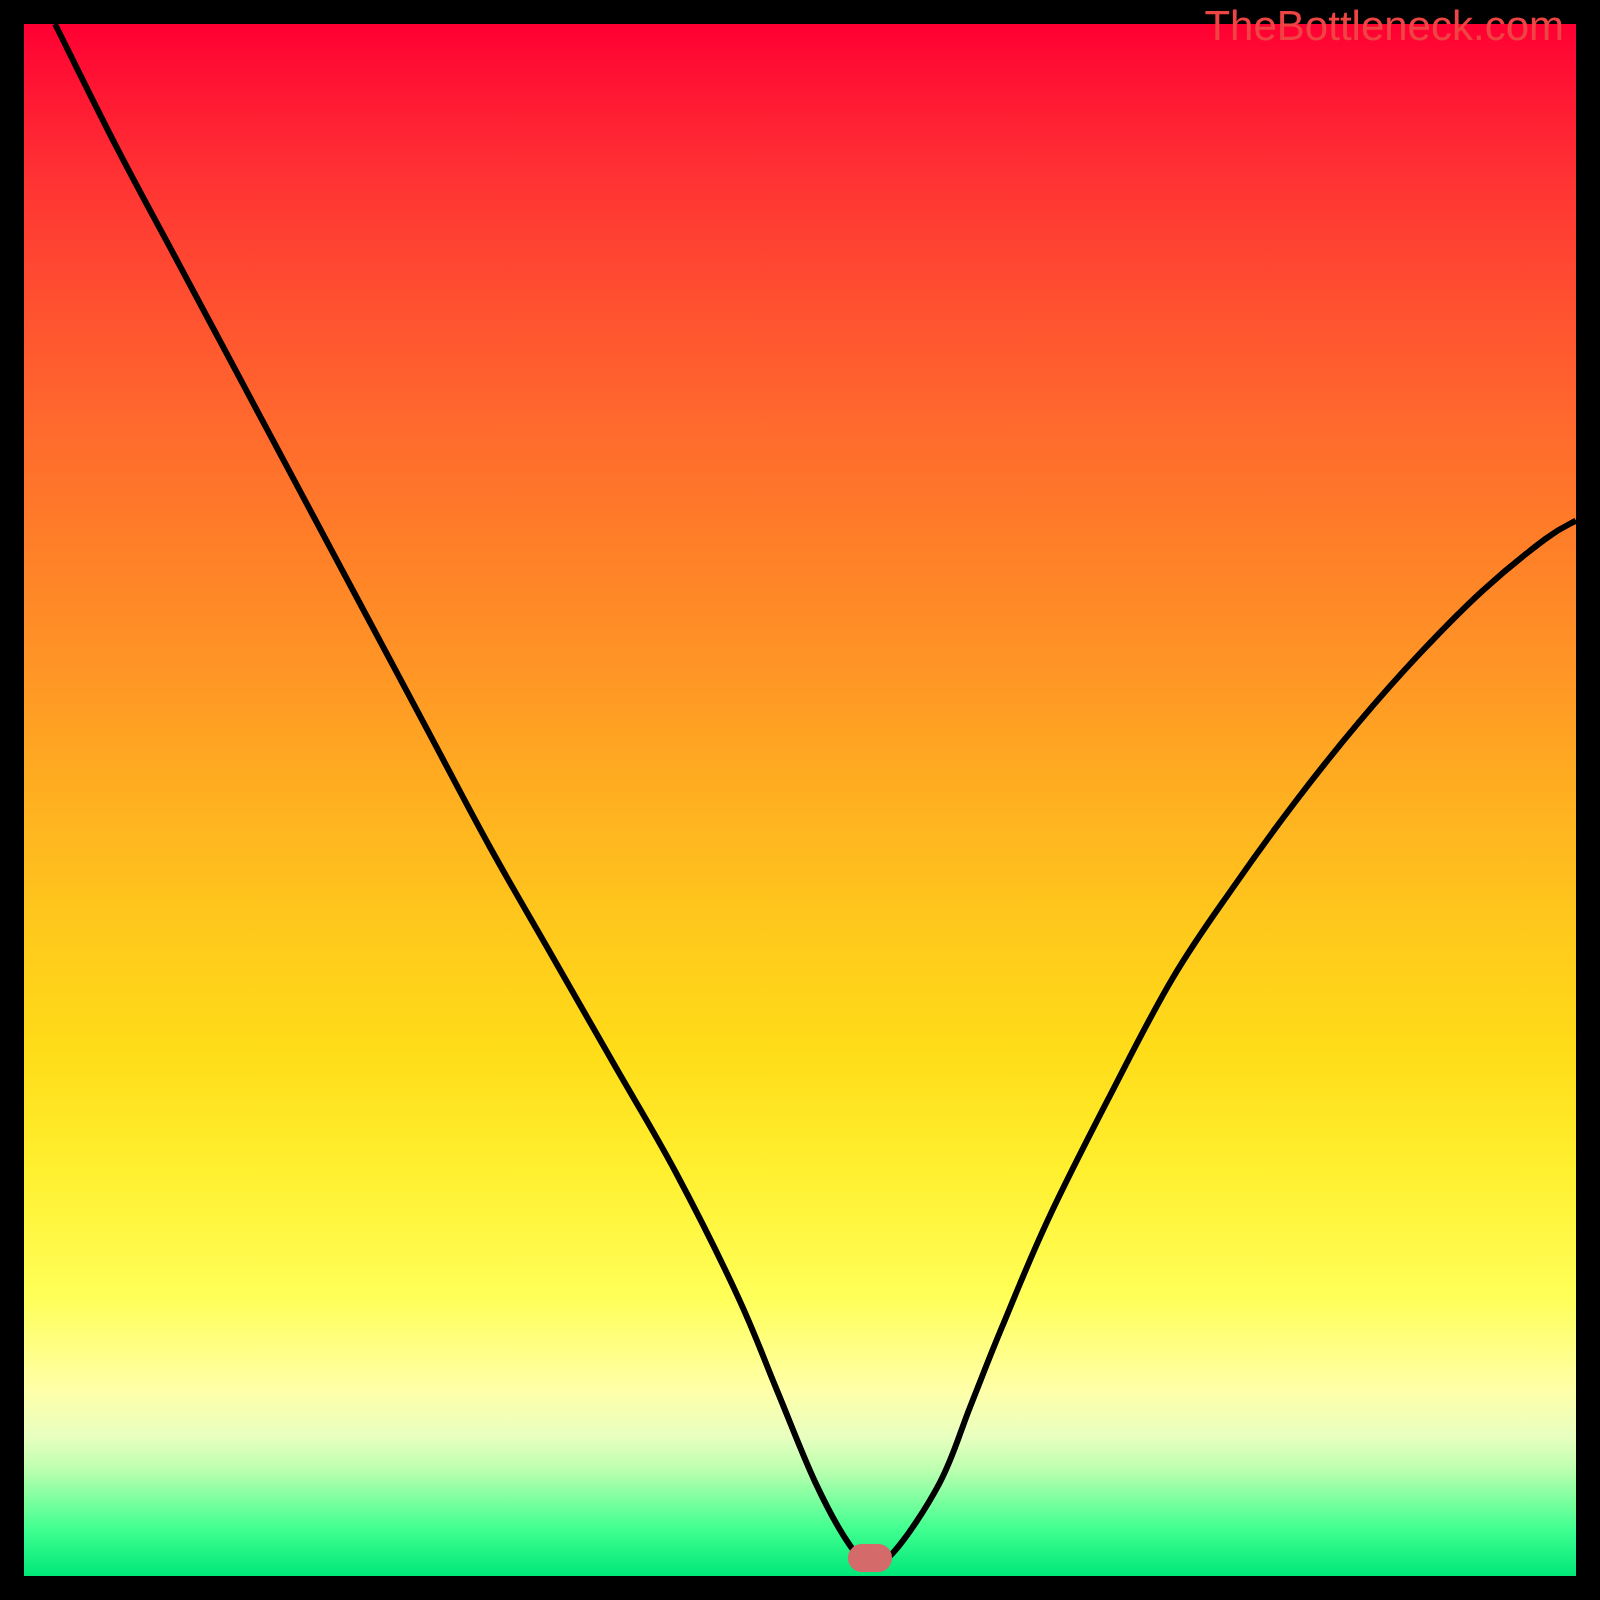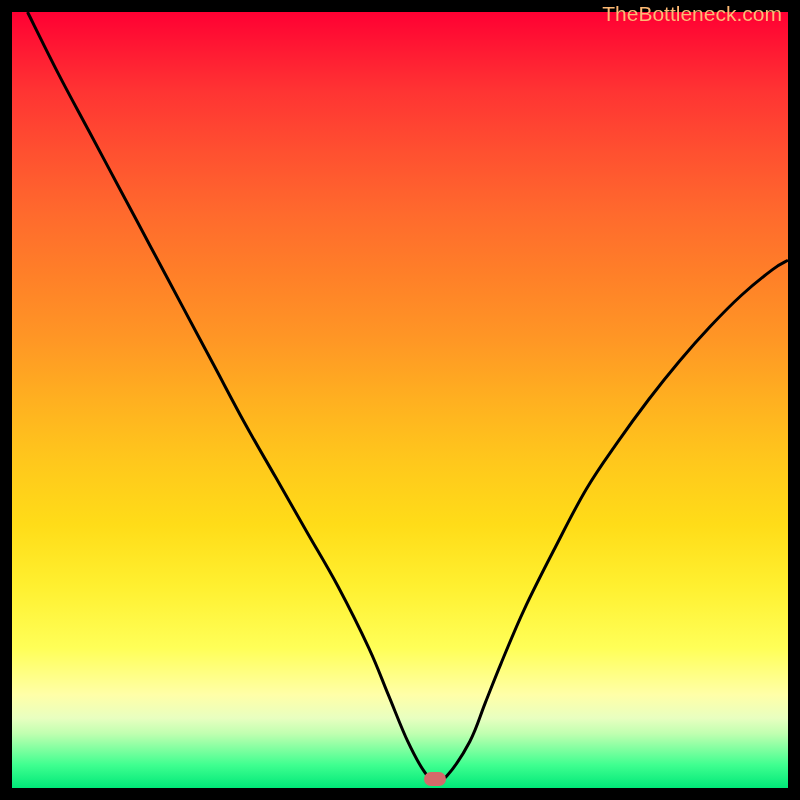--- a/index.html
+++ b/index.html
@@ -39,21 +39,21 @@
       #e8ffc0 91%,
       #c0ffb0 93%,
       #80ffa0 95%,
       #40ff90 97%,
       #00e878 100%);
   }
   .attribution {
     position: absolute;
     top: 2px;
     right: 18px;
-    color: #fdba74;
+    color: #ef4444;
     font-size: 21px;
     font-weight: normal;
     z-index: 10;
   }
   svg.curve {
     position: absolute;
     left: 0;
     top: 0;
     width: 776px;
     height: 776px;

